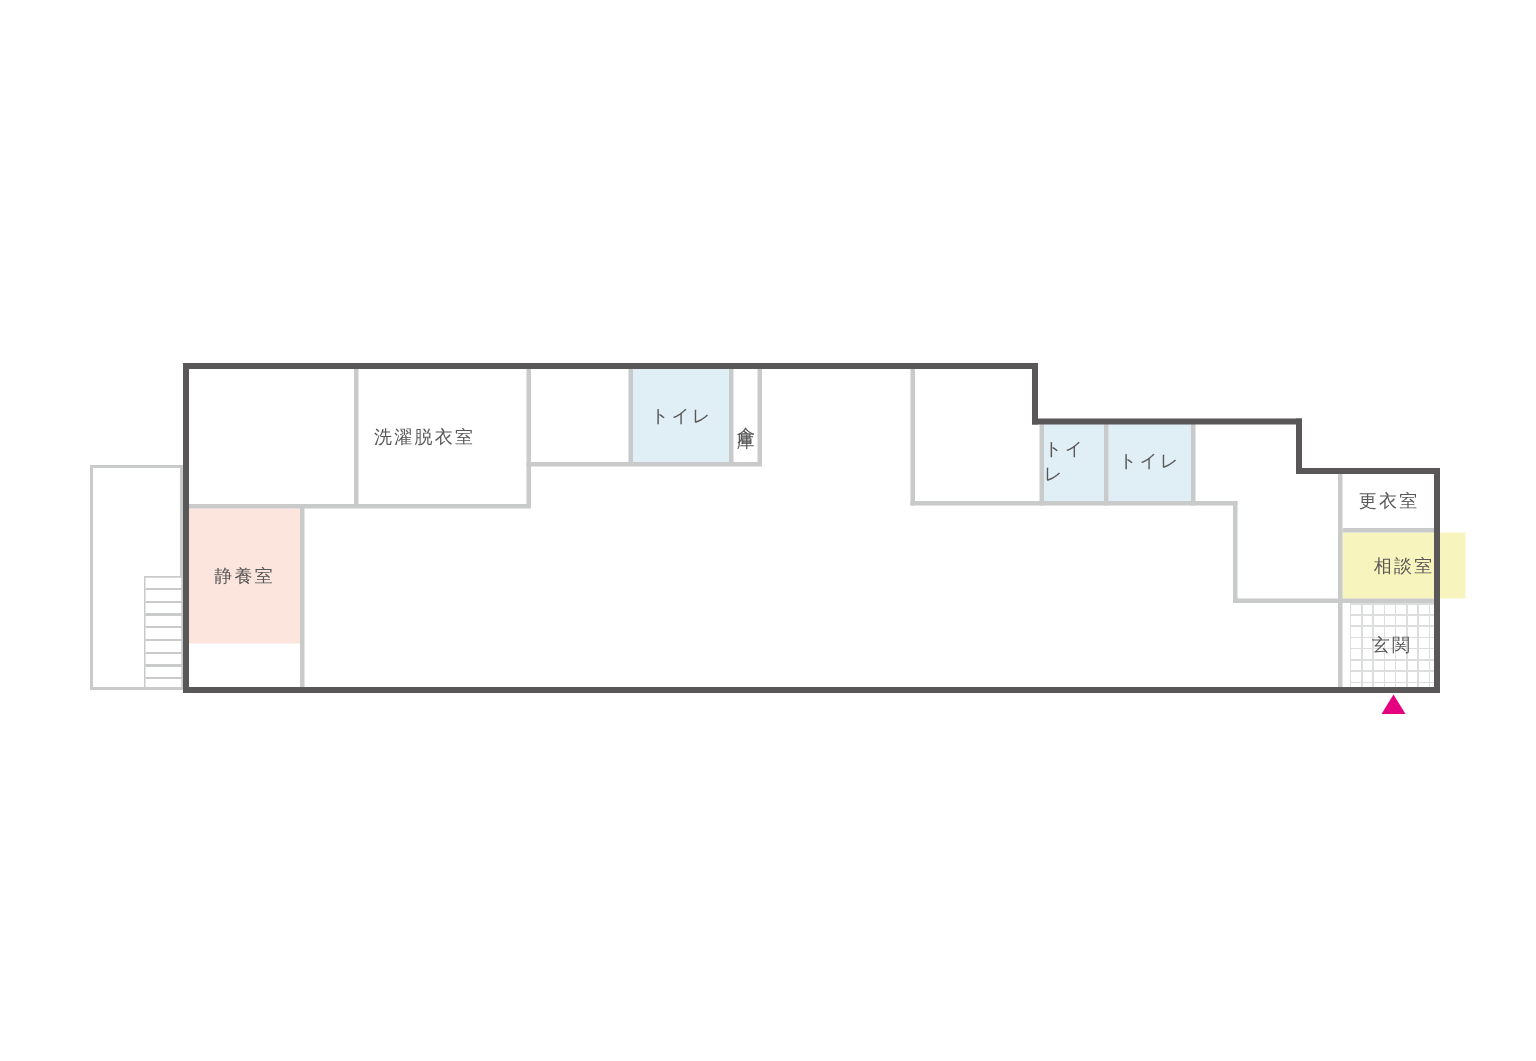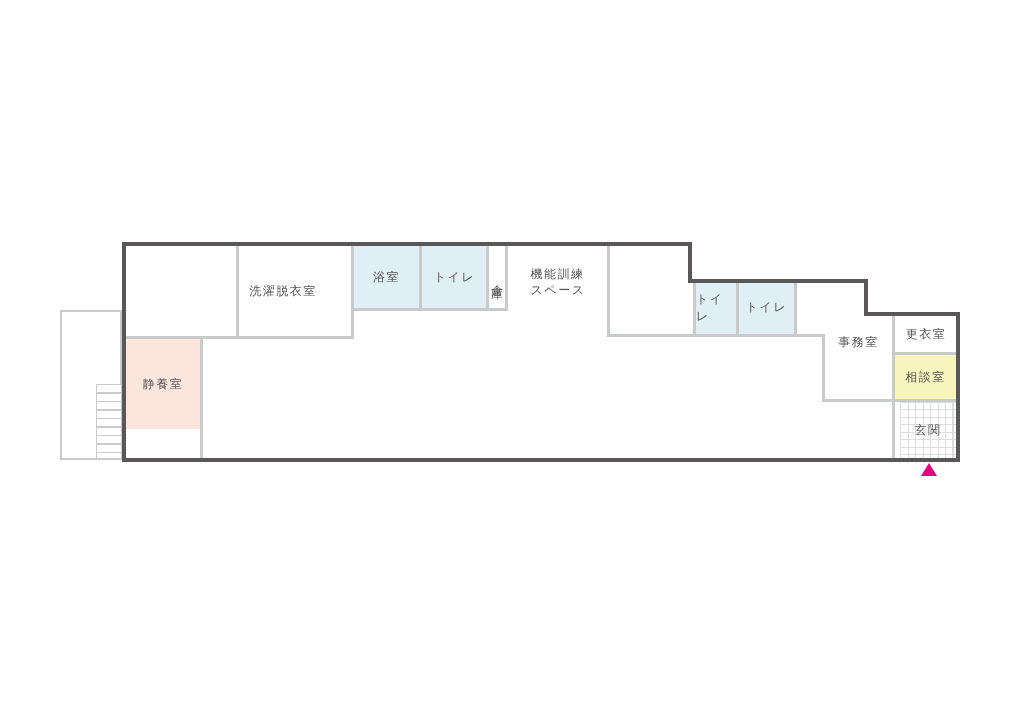--- a/index.html
+++ b/index.html
@@ -70,21 +70,21 @@
   .r-laundry        { left:227px; top:246px; width:112px; height: 90px; }
   .r-bath           { left:354px; top:246px; width: 65px; height: 62px; }
   .r-toilet-top     { left:422px; top:246px; width: 65px; height: 62px; }
   .r-storage        { left:489px; top:246px; width: 16px; height: 62px; }
   .r-training       { left:508px; top:246px; width:100px; height: 72px; }
   .r-kitchen        { left:610px; top:246px; width: 78px; height: 89px; }
   .r-toilet-r1      { left:696px; top:281px; width: 40px; height: 53px; }
   .r-toilet-r2      { left:739px; top:281px; width: 55px; height: 53px; }
   .r-office         { left:825px; top:312px; width: 67px; height: 60px; }
   .r-changing       { left:895px; top:316px; width: 62px; height: 36px; justify-content: center; }
-  .r-consultation   { left:895px; top:355px; width: 61px; height: 44px; }
+  .r-consultation   { left:895px; top:355px; width: 82px; height: 44px; }
   .r-entrance       { left:900px; top:402px; width: 56px; height: 56px; }
   .r-rest           { left:126px; top:339px; width: 74px; height:90px; }
   
   .wall { position: absolute; background: #595757; }
   .partition { position: absolute; background: #c9caca; }
   .wd1 { left:122px; top:242px; width:570px; height:4px; }
   .wd2 { left:688px; top:242px; width:4px;  height:41px; }
   .wd3 { left:688px; top:279px; width:180px; height:4px; }
   .wd4 { left:864px; top:279px; width:4px;  height:37px; }
   .wd5 { left:864px; top:312px; width:96px;  height:4px; }
@@ -124,49 +124,39 @@
 <div class="stage">
 
   <div class="annex"></div>
   <div class="stairs"></div>
 
 
   <div class="room r-laundry">
     <span class="lbl">洗濯脱衣室</span>
   </div>
 
-  <div class="room fill-blue r-bath">
-    <span class="lbl">浴室</span>
-  </div>
 
   <div class="room fill-blue r-toilet-top">
     <span class="lbl">トイレ</span>
   </div>
 
   <div class="room vertical-label r-storage">
     <span class="lbl">倉庫</span>
   </div>
 
-  <div class="room r-training">
-    <span class="lbl">機能訓練
-スペース</span>
-  </div>
 
 
   <div class="room fill-blue r-toilet-r1">
     <span class="lbl">トイレ</span>
   </div>
 
   <div class="room fill-blue r-toilet-r2">
     <span class="lbl">トイレ</span>
   </div>
 
-  <div class="room r-office">
-    <span class="lbl">事務室</span>
-  </div>
 
   <div class="room r-changing">
     <span class="lbl">更衣室</span>
   </div>
 
   <div class="room fill-yellow r-consultation">
     <span class="lbl">相談室</span>
   </div>
 
   <div class="room fill-grid r-entrance">

